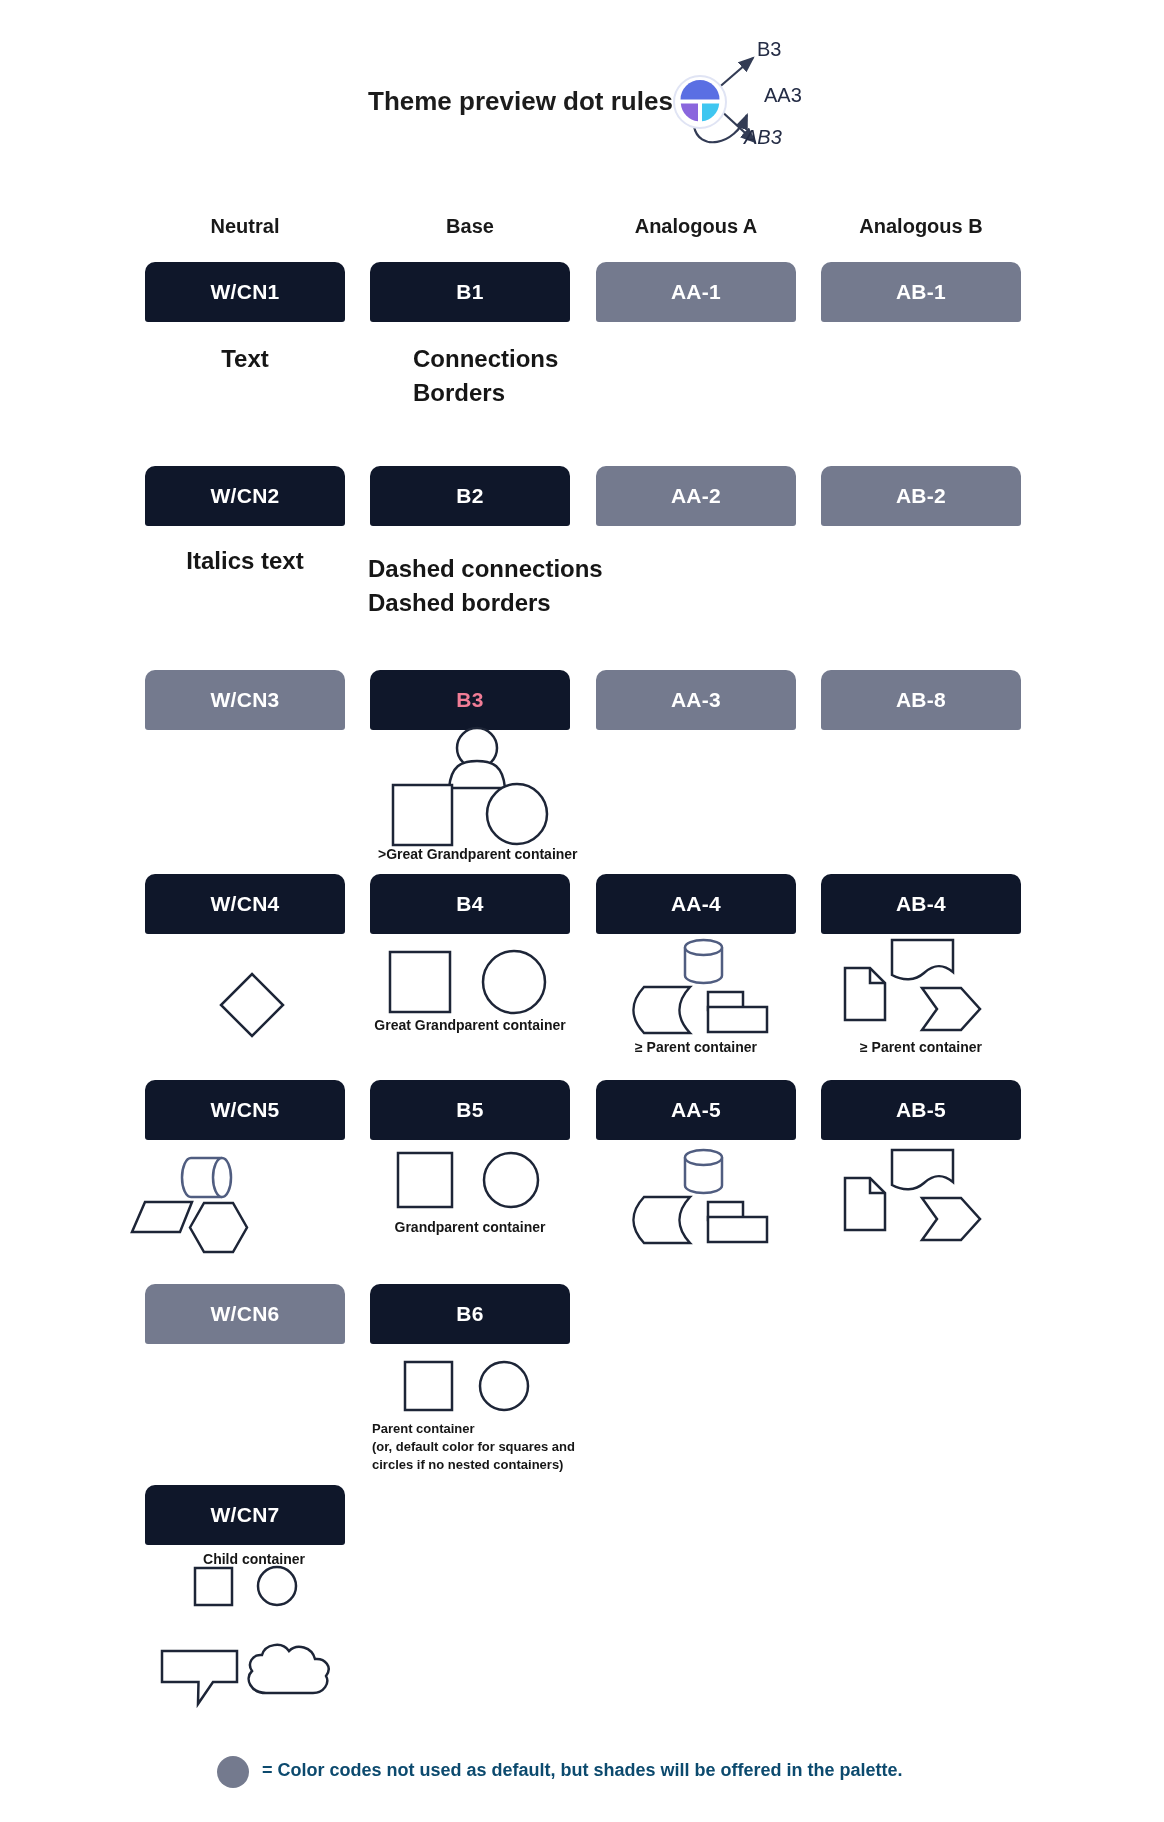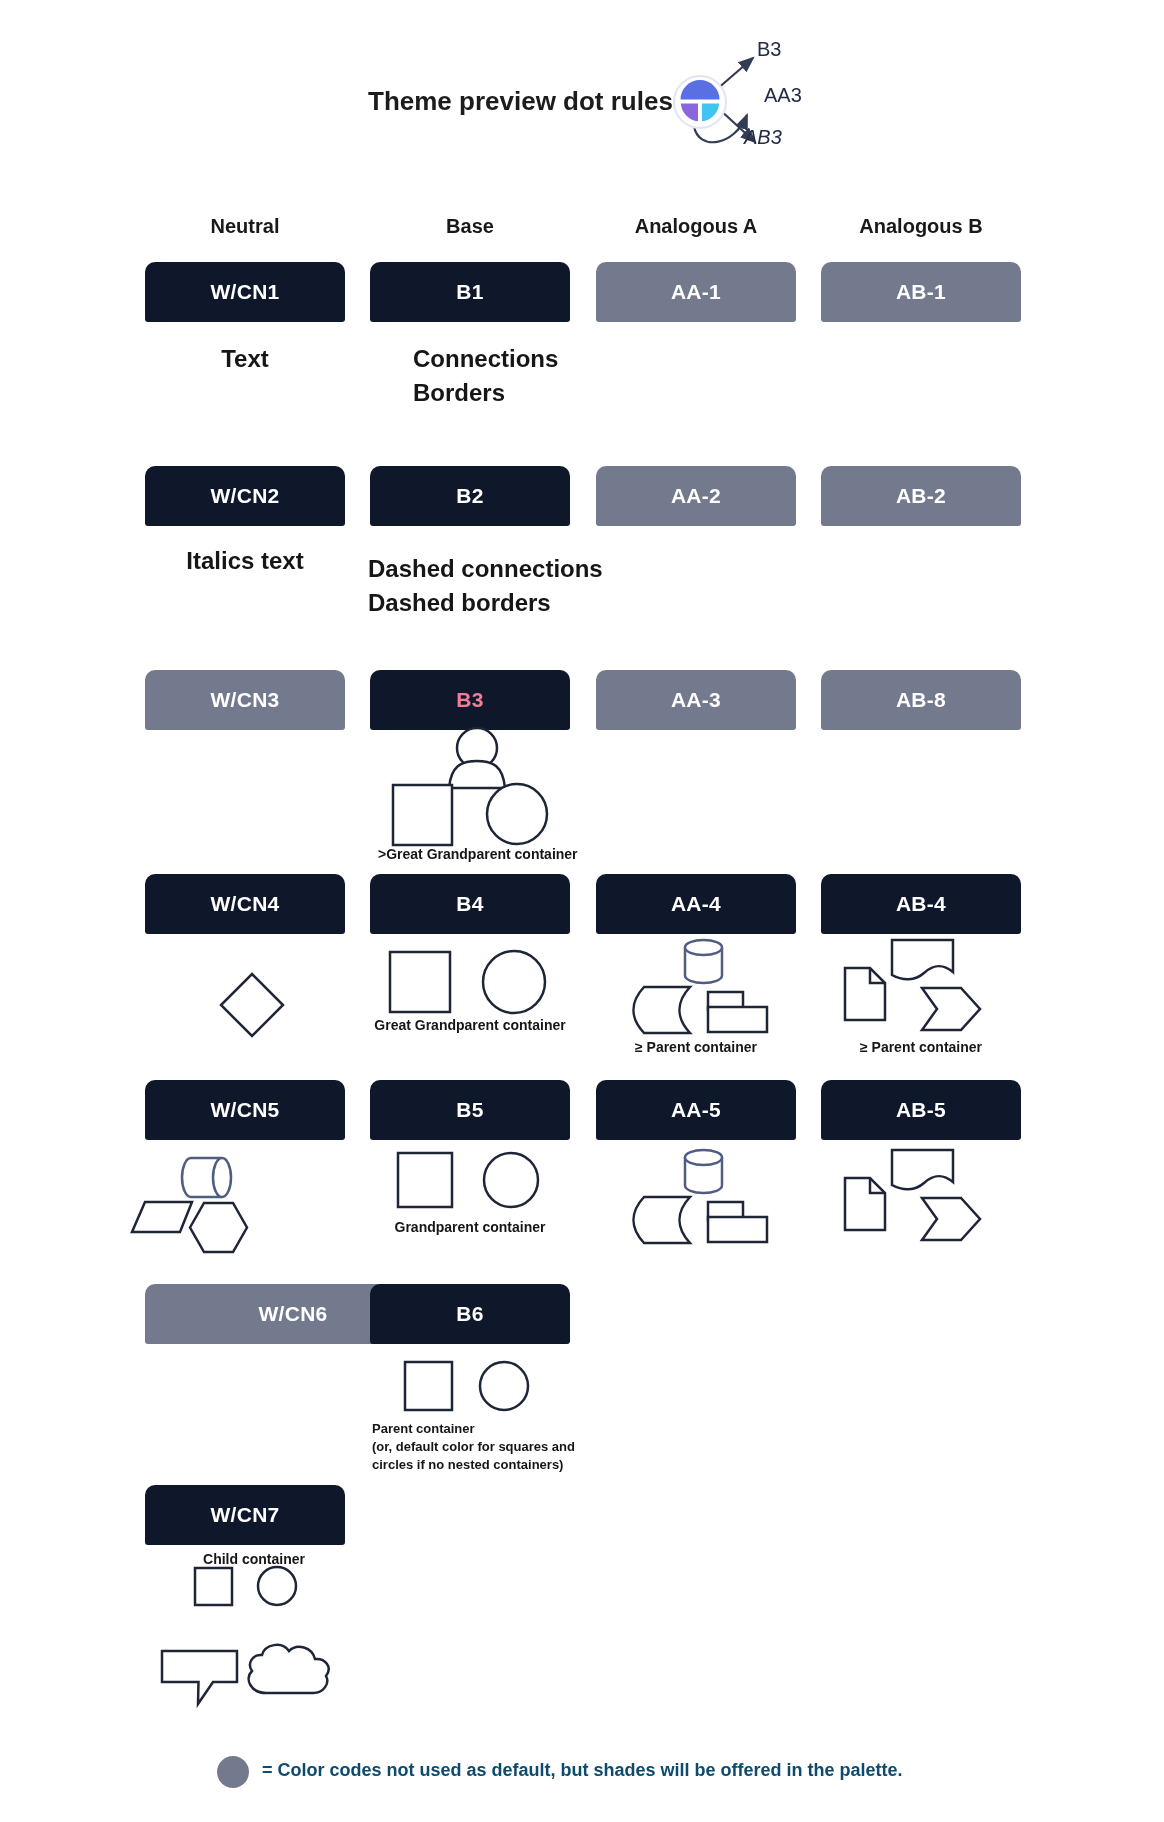--- a/index.html
+++ b/index.html
@@ -191,21 +191,21 @@
     <rect x="83" y="75" width="59" height="25" fill="#fff" stroke="#1d2537" stroke-width="2.5"></rect>
   </svg>
 
   <svg class="abs" style="left:838px;top:1142px;" width="150" height="105" viewBox="0 0 150 105">
     <path d="M 7 36 H 32 L 47 51 V 88 H 7 Z" fill="#fff" stroke="#1d2537" stroke-width="2.5"></path>
     <path d="M 32 36 V 51 H 47" fill="none" stroke="#1d2537" stroke-width="2.5"></path>
     <path d="M 54 8 H 115 V 40 C 104 31 95 33 86 41 C 77 49 65 49 54 43 Z" fill="#fff" stroke="#1d2537" stroke-width="2.5"></path>
     <polygon points="84,56 123,56 142,77 123,98 84,98 99,77" fill="#fff" stroke="#1d2537" stroke-width="2.5"></polygon>
   </svg>
 
-  <div class="abs swatch gray" style="left:145px;top:1284px;padding-left:48px;">
+  <div class="abs swatch gray" style="left:145px;top:1284px;">
       <span>W/CN6</span>
     </div>
   <div class="abs swatch dark" style="left:370px;top:1284px;">
       <span>B6</span>
     </div>
 
   <svg class="abs" style="left:397px;top:1354px;" width="140" height="60" viewBox="0 0 140 60">
     <rect x="8" y="8" width="47" height="48" fill="#fff" stroke="#1d2537" stroke-width="2.5"></rect>
     <circle cx="107" cy="32" r="24" fill="#fff" stroke="#1d2537" stroke-width="2.5"></circle>
   </svg>

